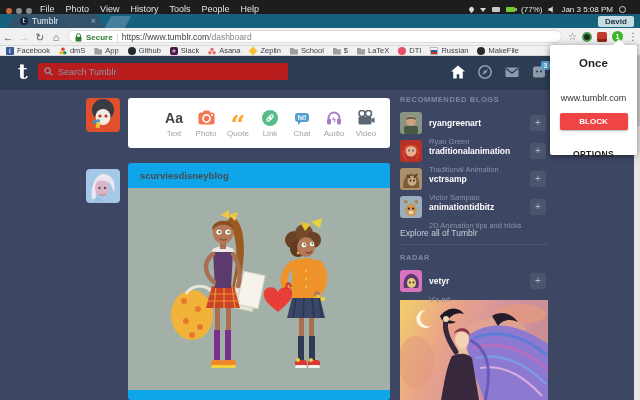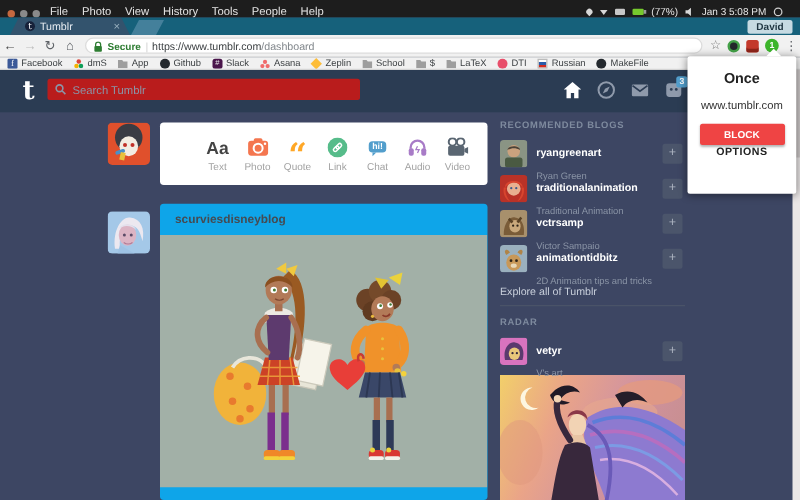--- a/index.html
+++ b/index.html
@@ -88,23 +88,23 @@
   .blogrow .bn{font-size:8.5px;font-weight:bold;color:#fff;line-height:10px}
   .blogrow .bd{font-size:7.5px;color:#8a94a6;line-height:9px}
   .followbtn{position:absolute;right:2px;top:3px;width:16px;height:16px;background:#4b556b;border-radius:2px;color:#aeb6c2;font-size:10px;line-height:15px;text-align:center}
   .sb-div{height:1px;background:#4a5368;margin:6px 0 8px}
   .explore{font-size:8.5px;color:#c8cfdb;margin:4px 0 6px}
 
   
   #popup{left:550px;top:45px;width:87px;height:110px;background:#fff;border-radius:2px;box-shadow:0 1px 7px rgba(0,0,0,.45);z-index:50;text-align:center}
   #popup .notch{position:absolute;top:-6px;left:63px;width:0;height:0;border-left:6px solid transparent;border-right:6px solid transparent;border-bottom:6px solid #fff}
   #popup .ptitle{margin-top:12px;font-size:11.5px;font-weight:bold;color:#222}
-  #popup .psite{margin-top:10px;font-size:9px;color:#333}
+  #popup .psite{margin-top:24px;font-size:9px;color:#333}
   #popup .pblock{margin:10px auto 0;width:68px;height:17px;background:#ef4444;border-radius:2px;color:#fff;font-size:8px;font-weight:bold;line-height:17px;box-shadow:0 1px 2px rgba(0,0,0,.3)}
-  #popup .popts{margin-top:0;font-size:8.5px;font-weight:bold;color:#222;letter-spacing:.4px}
+  #popup .popts{margin-top:19px;font-size:8.5px;font-weight:bold;color:#222;letter-spacing:.4px}
 
   #scrollbar{left:634px;top:56px;width:6px;height:344px;background:#eae6e6;z-index:10}
   #scrollthumb{position:absolute;left:0;top:0;width:6px;height:70px;background:#cdc8c8}
 </style>
 </head>
 <body>
 
 <div id="sysbar" class="abs">
   <div class="windots">
     <span style="background:#c4683f"></span>

